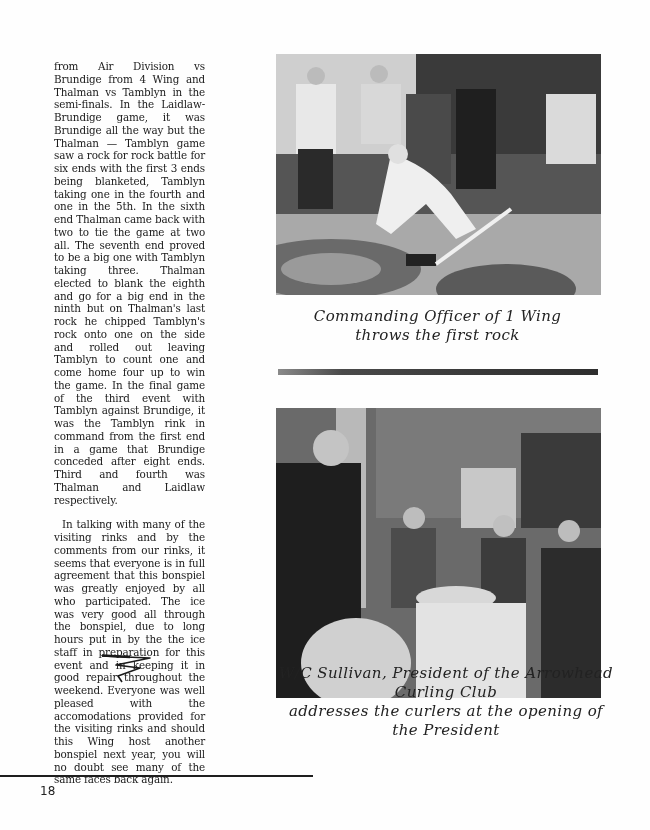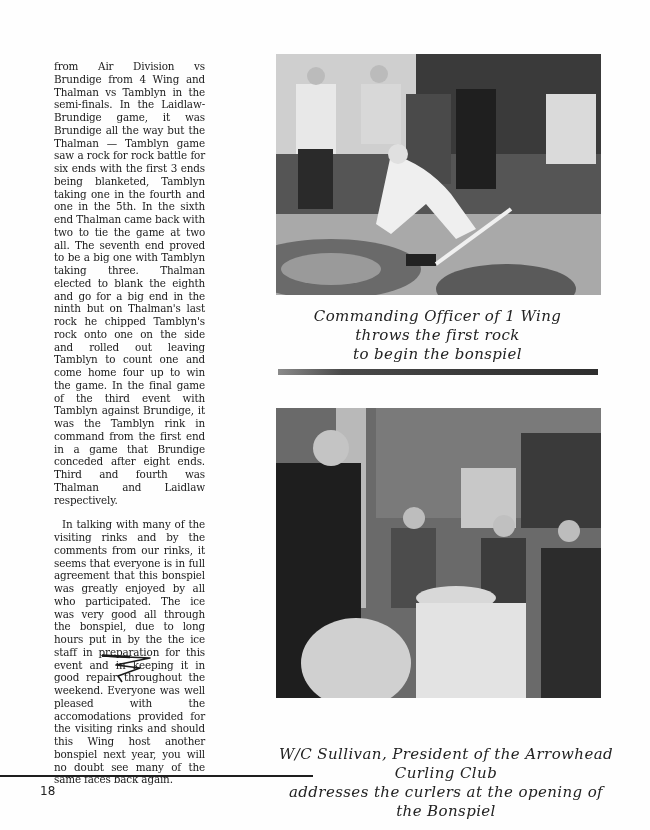--- a/index.html
+++ b/index.html
@@ -20,21 +20,21 @@
   }
   .photo1 { top: 54px; height: 241px; }
   .photo2 { top: 408px; height: 290px; }
   .photo svg { display: block; width: 100%; height: 100%; }
   .caption {
     position: absolute; left: 276px; width: 340px; text-align: center;
     font-style: italic; font-size: 15px; line-height: 19px; letter-spacing: 0.4px;
     color: #222;
   }
   .caption1 { top: 307px; left: 285px; width: 305px; }
-  .caption2 { top: 745px; left: 276px; width: 340px; text-align: center; }
+  .caption2 { top: 664px; left: 276px; width: 340px; text-align: center; }
   .rule-bar {
     position: absolute; left: 278px; top: 369px; width: 320px; height: 6px;
     background: linear-gradient(90deg, #8a8a8a 0%, #4a4a4a 20%, #3a3a3a 60%, #2e2e2e 100%);
   }
   .signature { position: absolute; left: 100px; top: 648px; width: 60px; height: 40px; }
   .bottom-rule { position: absolute; left: 0; top: 775px; width: 313px; height: 2px; background: #1e1e1e; }
   .page-number {
     position: absolute; left: 40px; top: 784px;
     font-family: "DejaVu Sans", sans-serif; font-size: 12px; color: #222;
   }
@@ -67,21 +67,20 @@
     <rect x="270" y="40" width="50" height="70" fill="#dadada"></rect>
     <path d="M115 100 Q150 110 175 140 L200 175 L180 185 L150 150 L115 180 L100 170 Z" fill="#efefef"></path>
     <circle cx="122" cy="100" r="10" fill="#e0e0e0"></circle>
     <rect x="130" y="200" width="30" height="12" fill="#222"></rect>
     <line x1="160" y1="210" x2="235" y2="155" stroke="#f0f0f0" stroke-width="4"></line>
   </svg>
 </div>
 
 <div class="caption caption1">
   <div>Commanding Officer of 1 Wing throws the first rock</div>
-  <div>to begin the bonspiel</div>
 </div>
 
 <div class="rule-bar"></div>
 
 <div class="photo photo2">
   <svg viewBox="0 0 325 290" preserveAspectRatio="none">
     <rect x="0" y="0" width="325" height="290" fill="#6a6a6a"></rect>
     <rect x="60" y="0" width="30" height="200" fill="#b9b9b9"></rect>
     <rect x="100" y="0" width="225" height="110" fill="#7a7a7a"></rect>
     <rect x="245" y="25" width="80" height="95" fill="#3a3a3a"></rect>
@@ -95,21 +94,21 @@
     <rect x="265" y="140" width="60" height="150" fill="#2c2c2c"></rect>
     <circle cx="293" cy="123" r="11" fill="#bdbdbd"></circle>
     <ellipse cx="180" cy="190" rx="40" ry="12" fill="#d8d8d8"></ellipse>
     <rect x="140" y="195" width="110" height="95" fill="#e3e3e3"></rect>
     <ellipse cx="80" cy="255" rx="55" ry="45" fill="#d0d0d0"></ellipse>
   </svg>
 </div>
 
 <div class="caption caption2">
   <div>W/C Sullivan, President of the Arrowhead Curling Club</div>
-  <div>addresses the curlers at the opening of the Bonspiel</div>
+  <div>addresses the curlers at the opening of the President</div>
 </div>
 
 <svg class="signature" viewBox="0 0 60 40">
   <path d="M2 8 L50 10 L16 17 L40 20 L18 28 L22 34" fill="none" stroke="#1a1a1a" stroke-width="1.6" stroke-linejoin="round"></path>
   <path d="M2 7.5 L30 9" stroke="#1a1a1a" stroke-width="2.4"></path>
 </svg>
 
 <div class="bottom-rule"></div>
 <div class="page-number">18</div>
 

